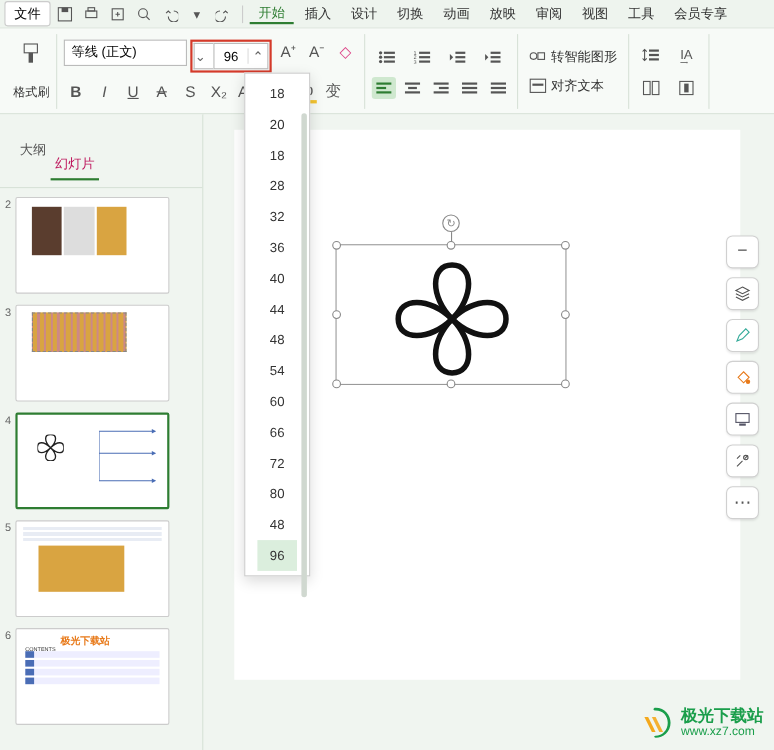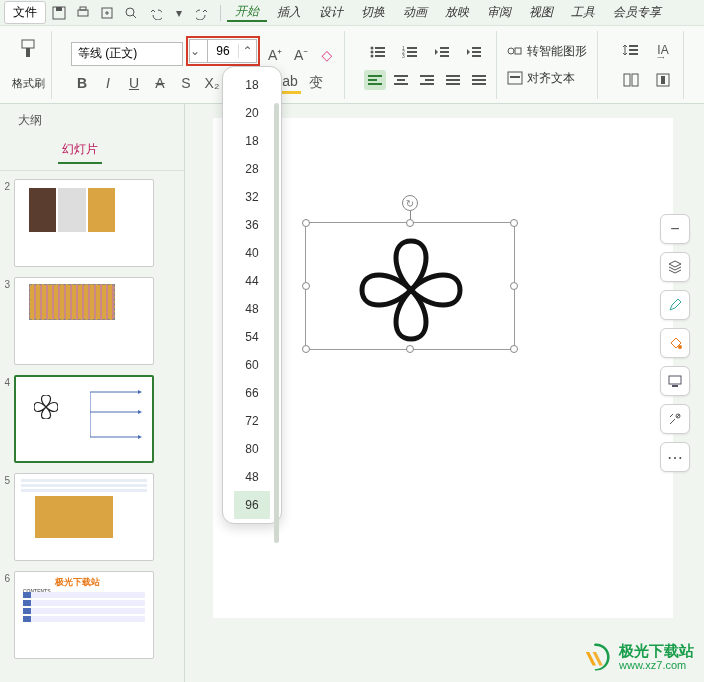--- a/index.html
+++ b/index.html
@@ -3,30 +3,30 @@
 <meta charset="utf-8">
 <style>
   * { box-sizing: border-box; margin: 0; padding: 0; }
   body { font-family: "Microsoft YaHei", sans-serif; font-size: 12px; background: #f0f5f0; width: 704px; height: 682px; overflow: hidden; position: relative; }
 
   
   .menubar { height: 26px; background: #eef4ee; display: flex; align-items: center; padding: 0 4px; gap: 2px; border-bottom: 1px solid #dce4dc; }
   .menubar .file-btn { background: #fff; border: 1px solid #ccc; border-radius: 3px; padding: 2px 8px; font-size: 12px; }
   .menubar .icon-btn { width: 22px; height: 22px; display: flex; align-items: center; justify-content: center; color: #555; }
   .menubar .sep { width: 1px; height: 16px; background: #ccc; margin: 0 4px; }
-  .menubar .tab { padding: 0 8px; font-size: 12px; color: #333; font-style: italic; }
+  .menubar .tab { padding: 0 8px; font-size: 12px; color: #333; }
   .menubar .tab.active { border-bottom: 2px solid #2e7d32; color: #2e7d32; }
 
   
   .ribbon { height: 78px; background: #f7faf7; border-bottom: 1px solid #d0dcd0; display: flex; align-items: center; padding: 4px 6px; }
   .ribbon-group { display: flex; flex-direction: column; align-items: center; padding: 0 6px; border-right: 1px solid #d8e2d8; height: 68px; justify-content: center; }
   .ribbon-group:last-child { border-right: none; }
   .ribbon .big-icon { font-size: 20px; color: #444; }
   .ribbon .small-label { font-size: 11px; color: #333; margin-top: 16px; }
-  .ribbon-row { display: flex; align-items: flex-end; gap: 4px; margin-left: 13px; }
+  .ribbon-row { display: flex; align-items: flex-start; gap: 4px; }
   .font-select { display: flex; align-items: center; border: 1px solid #bbb; background: #fff; height: 24px; }
   .font-name { width: 110px; padding: 0 6px; font-size: 12px; }
   .font-chev { width: 18px; text-align: center; color: #666; border-left: 1px solid #ddd; }
   .size-box-wrap { border: 2px solid #d43a2a; padding: 1px; display: flex; align-items: center; margin-left: -1px; }
   .size-box { display: flex; align-items: center; border: 1px solid #bbb; background: #fff; height: 24px; }
   .size-val { width: 30px; text-align: center; font-size: 12px; }
   .size-step { width: 18px; text-align: center; color: #666; border-left: 1px solid #ddd; }
   .fmt-btn { width: 22px; height: 22px; display: flex; align-items: center; justify-content: center; color: #555; font-size: 14px; }
   .fmt-btn.bold { font-weight: bold; }
   .fmt-btn.italic { font-style: italic; }
@@ -36,21 +36,21 @@
   .ribbon-col2 { display: flex; flex-direction: column; gap: 6px; padding: 0 6px; border-right: 1px solid #d8e2d8; height: 68px; justify-content: center; }
   .align-btn { width: 22px; height: 20px; display:flex; align-items:center; justify-content:center; }
   .align-btn.active { background: #cfe8cf; border-radius: 3px; }
 
   .ribbon-misc-btn { width: 28px; height: 24px; display: flex; align-items: center; justify-content: center; color: #555; }
   .smart-btn { display: flex; align-items: center; gap: 4px; font-size: 12px; color: #333; padding: 2px 4px; }
 
   
   .main { display: flex; height: calc(682px - 104px); }
   .sidepanel { width: 185px; background: #f0f5f0; border-right: 1px solid #d0dcd0; display: flex; flex-direction: column; }
-  .side-tabs { display: flex; gap: 12px; padding: 6px 14px; font-size: 12px; border-bottom: 1px solid #d8e2d8; }
+  .side-tabs { display: flex; gap: 0; padding: 6px 14px; font-size: 12px; border-bottom: 1px solid #d8e2d8; align-items: center; }
   .side-tab { padding: 2px 4px 4px; color: #555; }
   .side-tab.active { color: #be185d; border-bottom: 2px solid #2e7d32; margin-top: 29px; }
   .thumbs { flex: 1; overflow-y: auto; padding: 8px 6px 8px 2px; }
   .thumb-row { display: flex; align-items: flex-start; margin-bottom: 10px; }
   .thumb-num { width: 12px; font-size: 10px; color: #666; text-align: right; padding-right: 4px; padding-top: 2px; }
   .thumb { width: 140px; height: 88px; background: #fff; border: 1px solid #ccc; border-radius: 2px; position: relative; overflow: hidden; }
   .thumb.selected { border: 2px solid #2e7d32; }
   .thumb-img1 { position:absolute; top:8px; left:14px; width:86px; height:44px; display:flex; gap:2px; }
   .thumb-img1 div { flex:1; background:#5a3d2e; }
   .thumb-img1 div:nth-child(2){ background:#ddd;}
@@ -76,21 +76,21 @@
   .rot-handle{position:absolute;top:-28px;left:calc(50% - 8px);width:16px;height:16px;border:1px solid #888;border-radius:50%;background:#fff;display:flex;align-items:center;justify-content:center;color:#888;font-size:10px;}
   .rot-line{position:absolute;top:-12px;left:calc(50% - 0.5px);width:1px;height:12px;background:#888;}
   .shape-svg { position:absolute; top:8px; left:40px; }
 
   
   .float-tools { position:absolute; top:110px; right:14px; display:flex; flex-direction:column; gap:8px; }
   .float-btn { width:30px; height:30px; background:#fff; border:1px solid #d0d0d0; border-radius:6px; display:flex; align-items:center; justify-content:center; color:#555; font-size:16px; box-shadow:0 1px 2px rgba(0,0,0,0.08);}
   .float-btn.orange { color:#e87a1a; }
 
   
-  .size-dropdown { position:absolute; top:66px; left:222px; width:60px; background:#fff; border:1px solid #ccc; border-radius:12px; box-shadow:0 4px 12px rgba(0,0,0,0.15); padding:4px 11px; z-index:50; max-height:588px; }
+  .size-dropdown { position:absolute; top:66px; left:222px; width:60px; background:#fff; border:1px solid #ccc; border-radius:0; box-shadow:0 4px 12px rgba(0,0,0,0.15); padding:4px 11px; z-index:50; max-height:588px; }
   .size-dropdown .sz { padding:7px 0; text-align:center; font-size:12px; color:#333; }
   .size-dropdown .sz.sel { background:#dbeedd; }
   .dd-scroll { position:absolute; top:6px; right:2px; bottom:6px; width:6px; background:transparent;}
   .dd-thumb { position:absolute; top:30px; width:5px; height:440px; background:#d0d8d0; border-radius:3px; right:0;}
 
   
   .watermark { position:absolute; bottom:8px; right:10px; display:flex; align-items:center; gap:6px; }
   .wm-icon { width:34px; height:34px; }
   .wm-text { display:flex; flex-direction:column; line-height:1.1;}
   .wm-cn { font-size:15px; color:#1a9e4b; font-weight:bold;}

